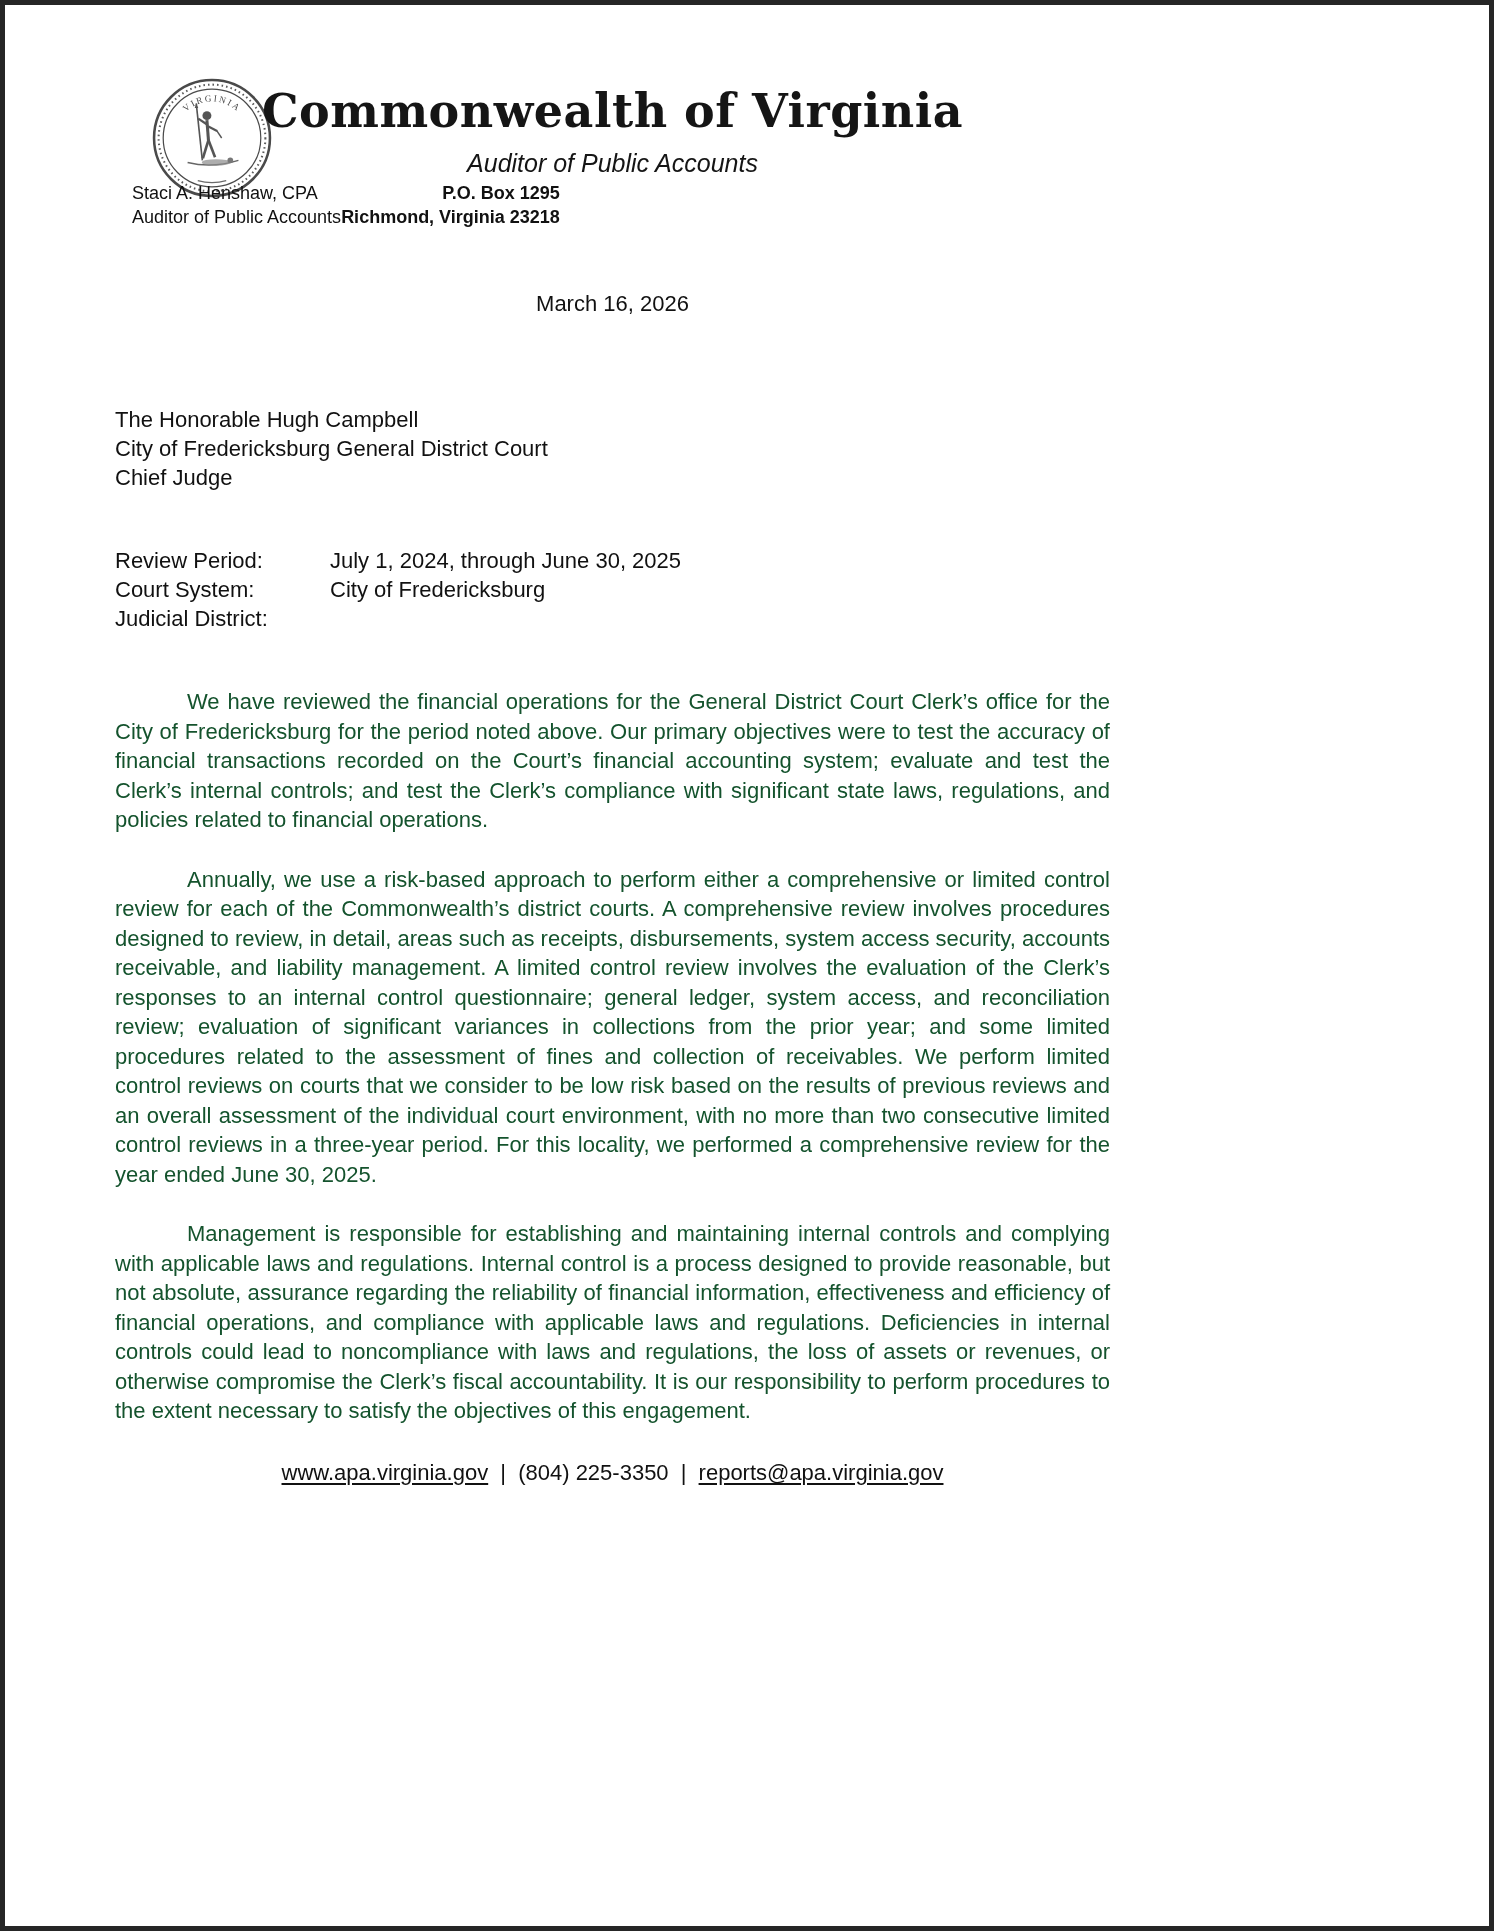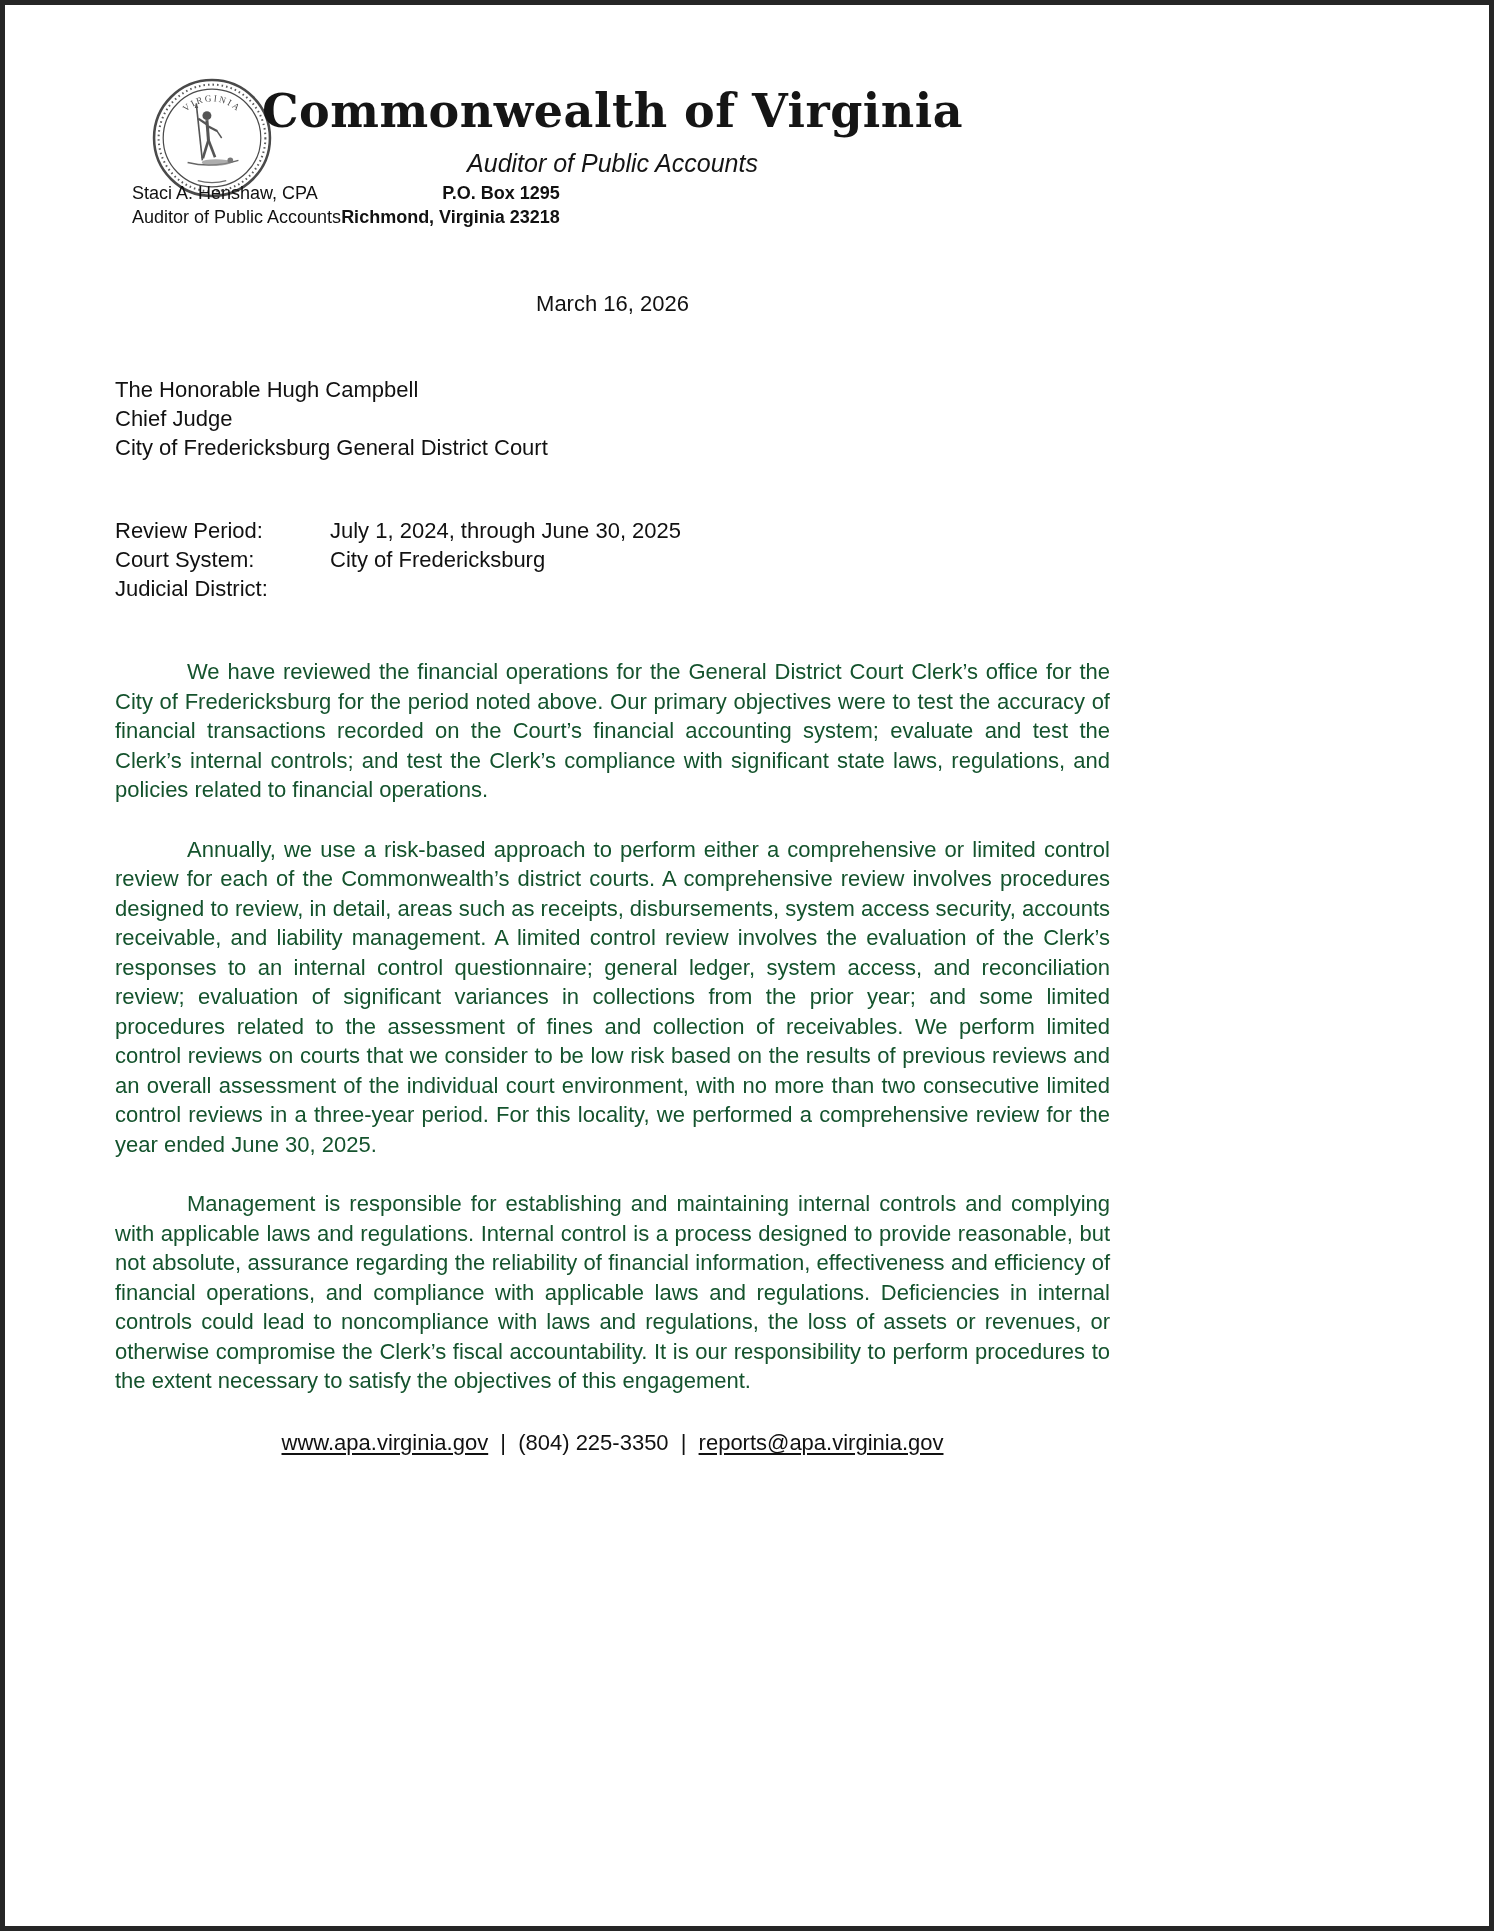--- a/index.html
+++ b/index.html
@@ -60,21 +60,21 @@
   .contact-right { text-align: right; font-weight: bold; }
 
   
   .date-line {
     margin-top: 62px;
     text-align: center;
     font-size: 22px;
   }
 
   .recipient {
-    margin-top: 58px;
+    margin-top: 88px;
     font-size: 22px;
     line-height: 29px;
   }
 
   .details {
     margin-top: 54px;
     display: grid;
     grid-template-columns: 215px 1fr;
     font-size: 22px;
     line-height: 29px;
@@ -150,22 +150,22 @@
       <div class="contact-right">
         <div>P.O. Box 1295</div>
         <div>Richmond, Virginia 23218</div>
       </div>
     </div>
 
     <div class="date-line">March 16, 2026</div>
 
     <div class="recipient">
       <div>The Honorable Hugh Campbell</div>
+      <div>City of Fredericksburg General District Court</div>
       <div>Chief Judge</div>
-      <div>City of Fredericksburg General District Court</div>
     </div>
 
     <div class="details">
       <div>Review Period:</div>
       <div>July 1, 2024, through June 30, 2025</div>
       <div>Court System:</div>
       <div>City of Fredericksburg</div>
       <div>Judicial District:</div>
     </div>
 

